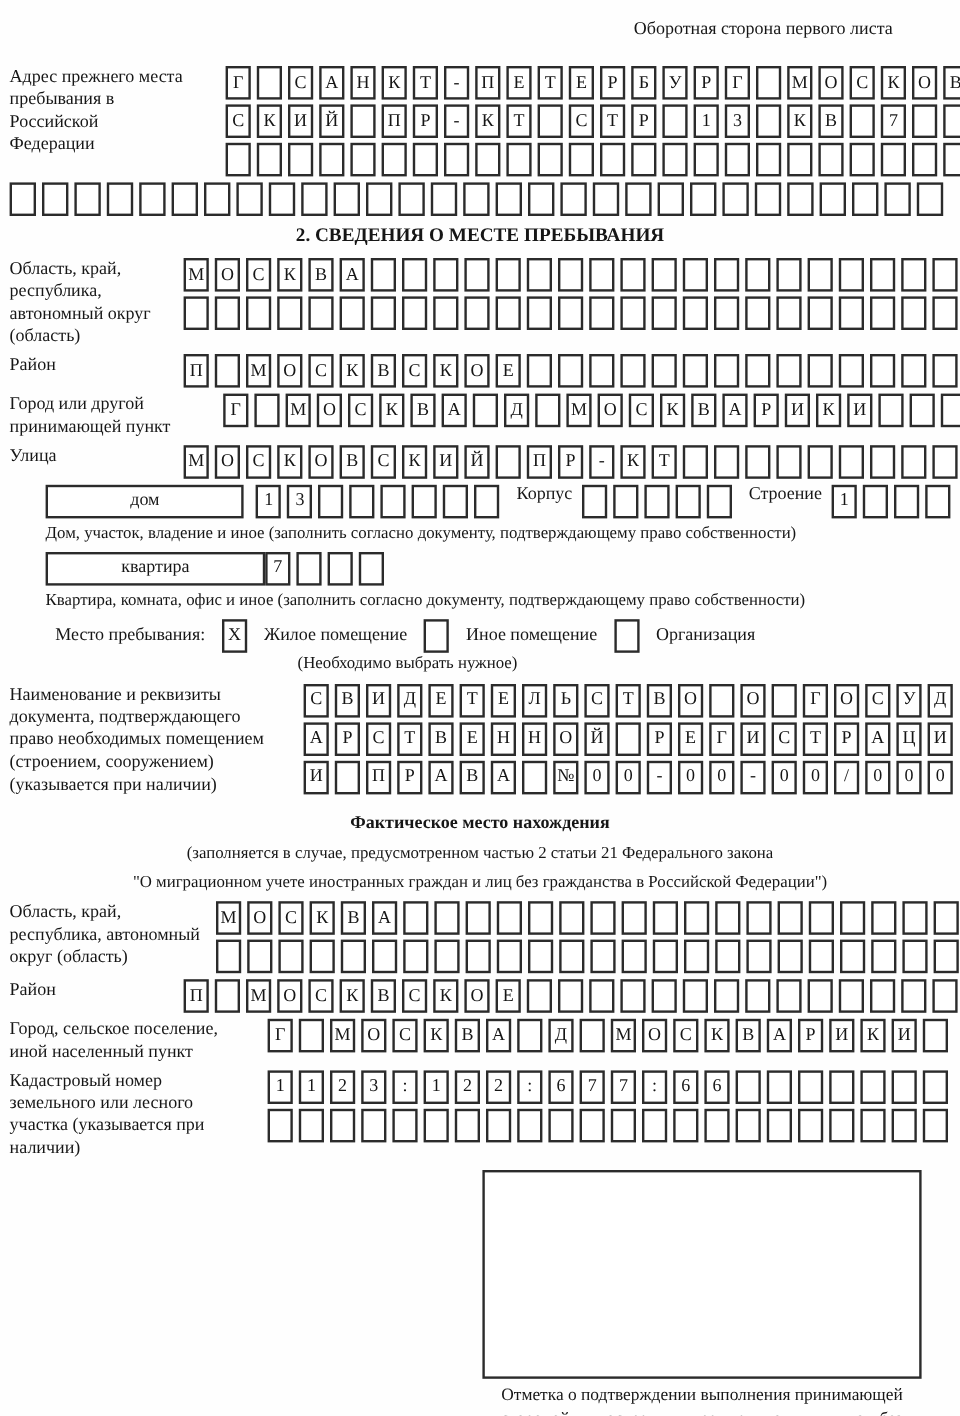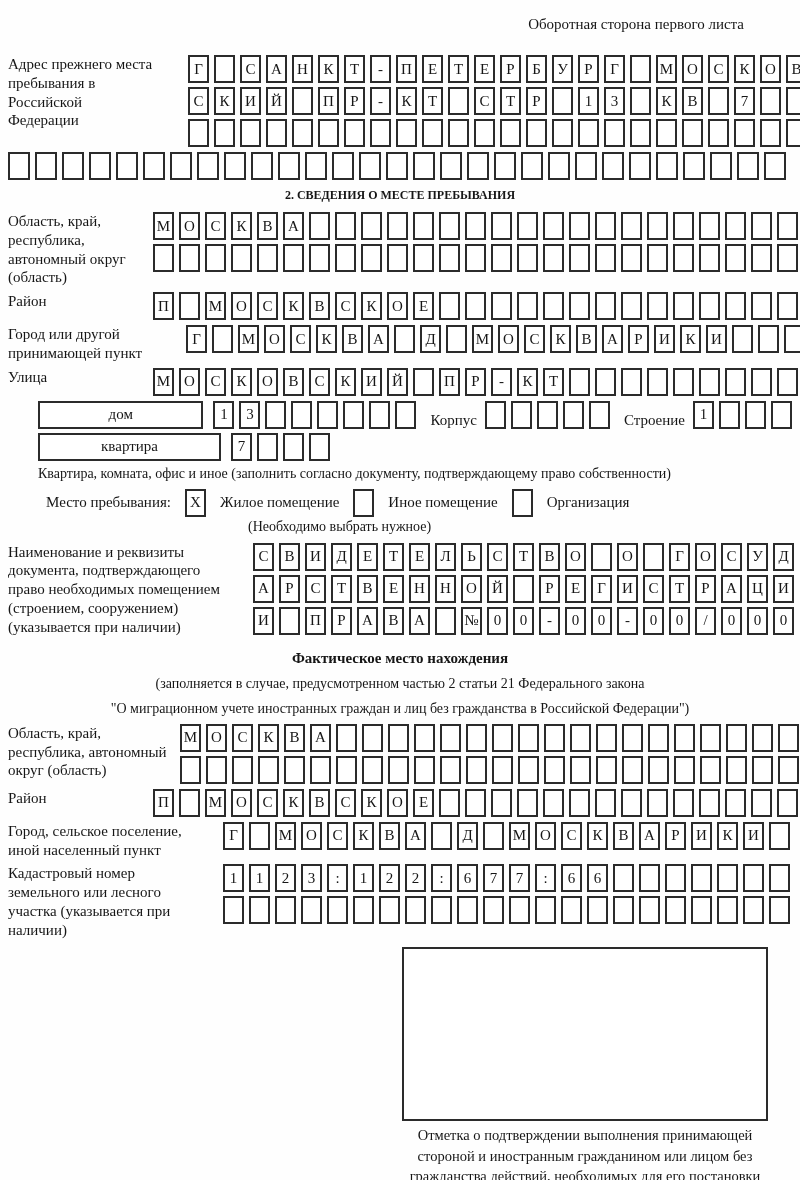--- a/index.html
+++ b/index.html
@@ -29,30 +29,30 @@
     display:flex; align-items:center; justify-content:center;
     font-size:15px; line-height:1;
   }
   .fullrow { margin:4px 0 3px 0; }
   .fullrow .cell { width:22px; }
 
   .note { font-size:14px; line-height:1.3; }
   .note.center { text-align:center; margin:2px 0 6px 0; }
   .note.indent { margin:2px 0 6px 30px; }
 
-  h2.sec-title { font-size:12px; text-align:center; margin:8px 0 9px 0; font-weight:bold; }
+  h2.sec-title { font-size:16px; text-align:center; margin:8px 0 9px 0; font-weight:bold; }
   h3.sub-title { font-size:15px; text-align:center; margin:14px 0 8px 0; font-weight:bold; }
 
-  .house-row { display:flex; align-items:flex-end; margin:2px 0 4px 30px; }
+  .house-row { display:flex; align-items:flex-start; margin:2px 0 4px 30px; }
   .wide-box {
     box-sizing:border-box; border:2px solid #2b2b2b; height:28px;
     display:flex; align-items:center; justify-content:center; background:#fff;
   }
   .wide-box.dom { width:168px; margin-right:10px; }
-  .wide-box.kv  { width:183px; margin-right:10px; }
+  .wide-box.kv  { width:183px; }
   .inline-lbl { margin:0 8px 0 14px; white-space:nowrap; }
 
   .stay-row { display:flex; align-items:center; margin:6px 0 2px 38px; gap:10px; }
   .stay-row .cellrow { margin:0 4px; }
   .stay-note { margin:0 0 8px 240px; font-size:14px; }
 
   .stamp-box {
     margin:8px 0 4px 394px; width:366px; height:174px;
     border:2px solid #2b2b2b; background:#fff; box-sizing:border-box;
   }
@@ -355,20 +355,21 @@
         <span class="cell"></span>
       </div>
     <div class="inline-lbl">Строение</div>
     <div class="cellrow">
         <span class="cell">1</span>
         <span class="cell"></span>
         <span class="cell"></span>
         <span class="cell"></span>
       </div>
   </div>
+  <div class="note indent">Дом, участок, владение и иное (заполнить согласно документу, подтверждающему право собственности)</div>
 
   <div class="house-row">
     <div class="wide-box kv">квартира</div>
     <div class="cellrow">
         <span class="cell">7</span>
         <span class="cell"></span>
         <span class="cell"></span>
         <span class="cell"></span>
       </div>
   </div>

